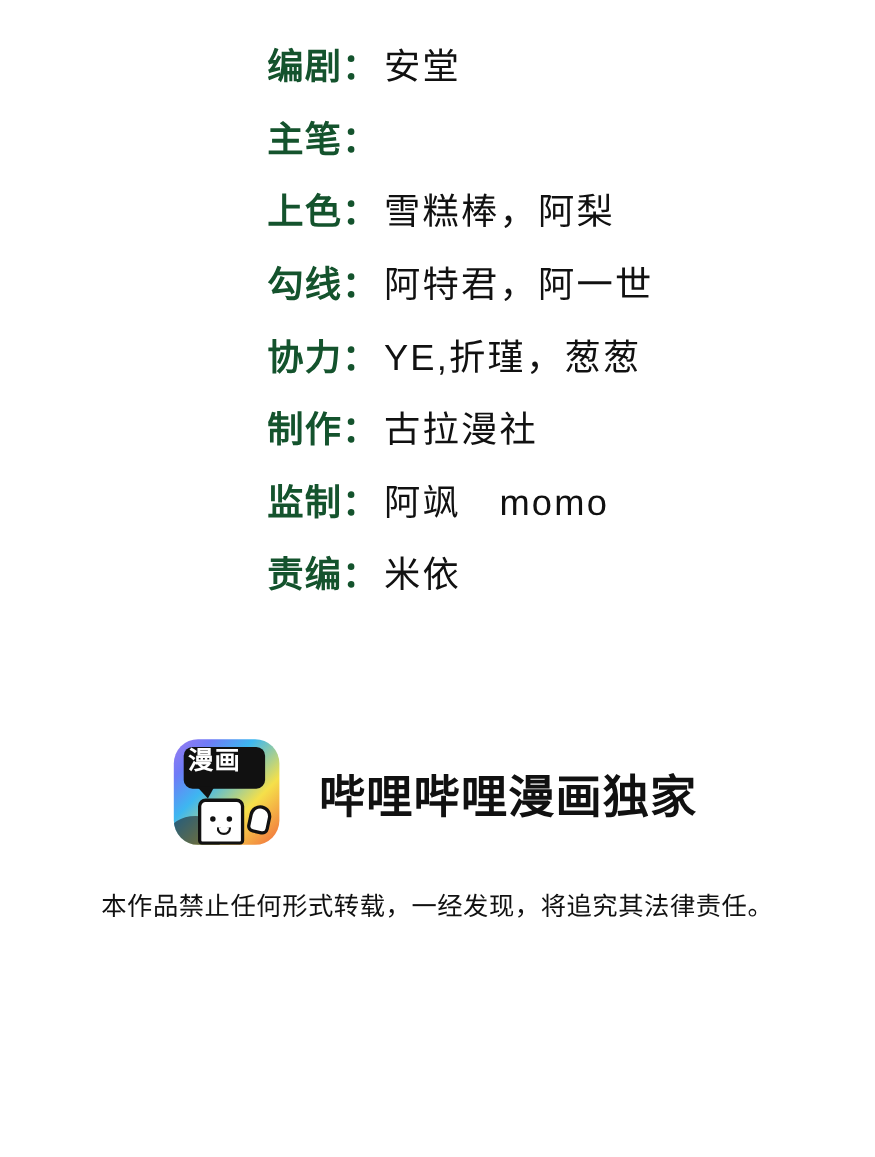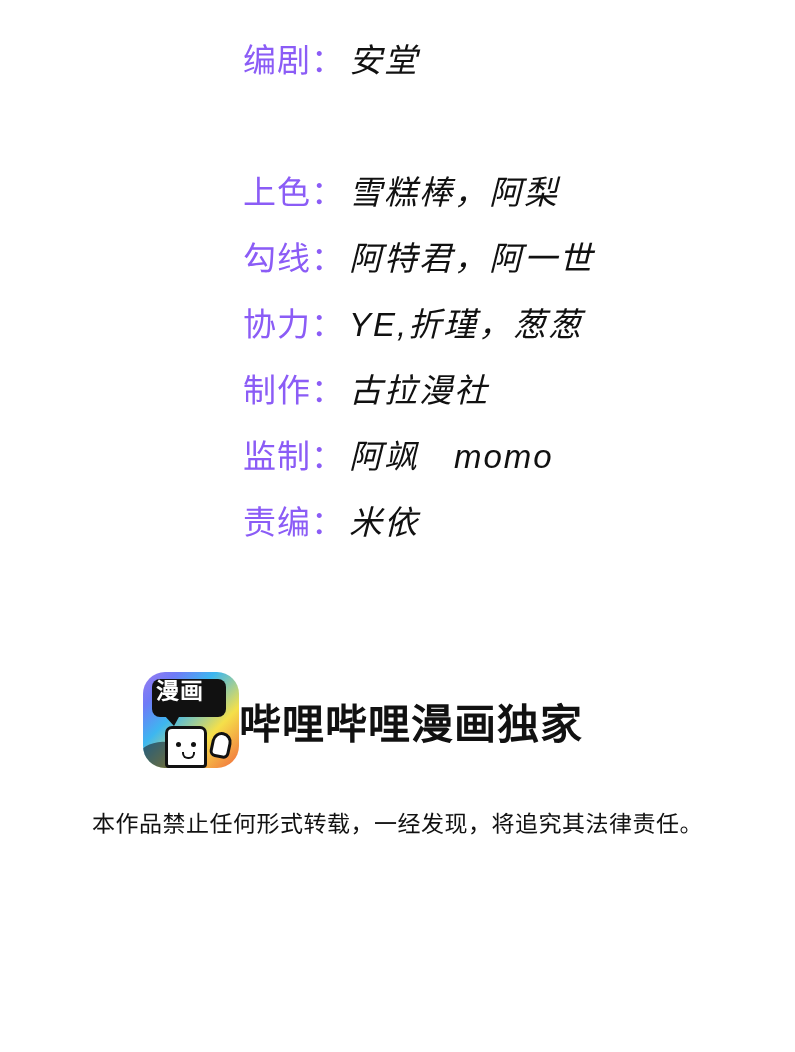--- a/index.html
+++ b/index.html
@@ -27,40 +27,40 @@
     display: flex;
     align-items: baseline;
     height: 66px;
     padding-left: 243px;
     box-sizing: border-box;
   }
   .credit-label {
     font-size: 33px;
     letter-spacing: 1px;
     white-space: nowrap;
-    color: #8b5cf6;
-    font-weight: 400;
+    color: #14532d;
+    font-weight: 700;
   }
   .credit-value {
     font-size: 33px;
     letter-spacing: 2px;
     white-space: nowrap;
     color: #111111;
     font-weight: 500;
     margin-left: 4px;
-    font-style: italic;
   }
 
   
   .brand {
     position: absolute;
-    left: 143px;
+    left: 158px;
     top: 672px;
     display: flex;
     align-items: center;
+    gap: 36px;
   }
   .brand-logo {
     width: 96px;
     height: 96px;
     border-radius: 22px;
     position: relative;
     overflow: hidden;
     flex: 0 0 auto;
     background: linear-gradient(135deg, #9b7cf0 0%, #6f7bf7 18%, #3db7f0 38%, #f5e04a 68%, #f26a3d 100%);
   }
@@ -173,20 +173,21 @@
 </style>
 </head>
 <body>
 
 <div class="credits">
   <div class="credit-row">
     <span class="credit-label">编剧：</span>
     <span class="credit-value">安堂</span>
   </div>
   <div class="credit-row">
+    <span class="credit-label">主笔：</span>
   </div>
   <div class="credit-row">
     <span class="credit-label">上色：</span>
     <span class="credit-value">雪糕棒，阿梨</span>
   </div>
   <div class="credit-row">
     <span class="credit-label">勾线：</span>
     <span class="credit-value">阿特君，阿一世</span>
   </div>
   <div class="credit-row">

